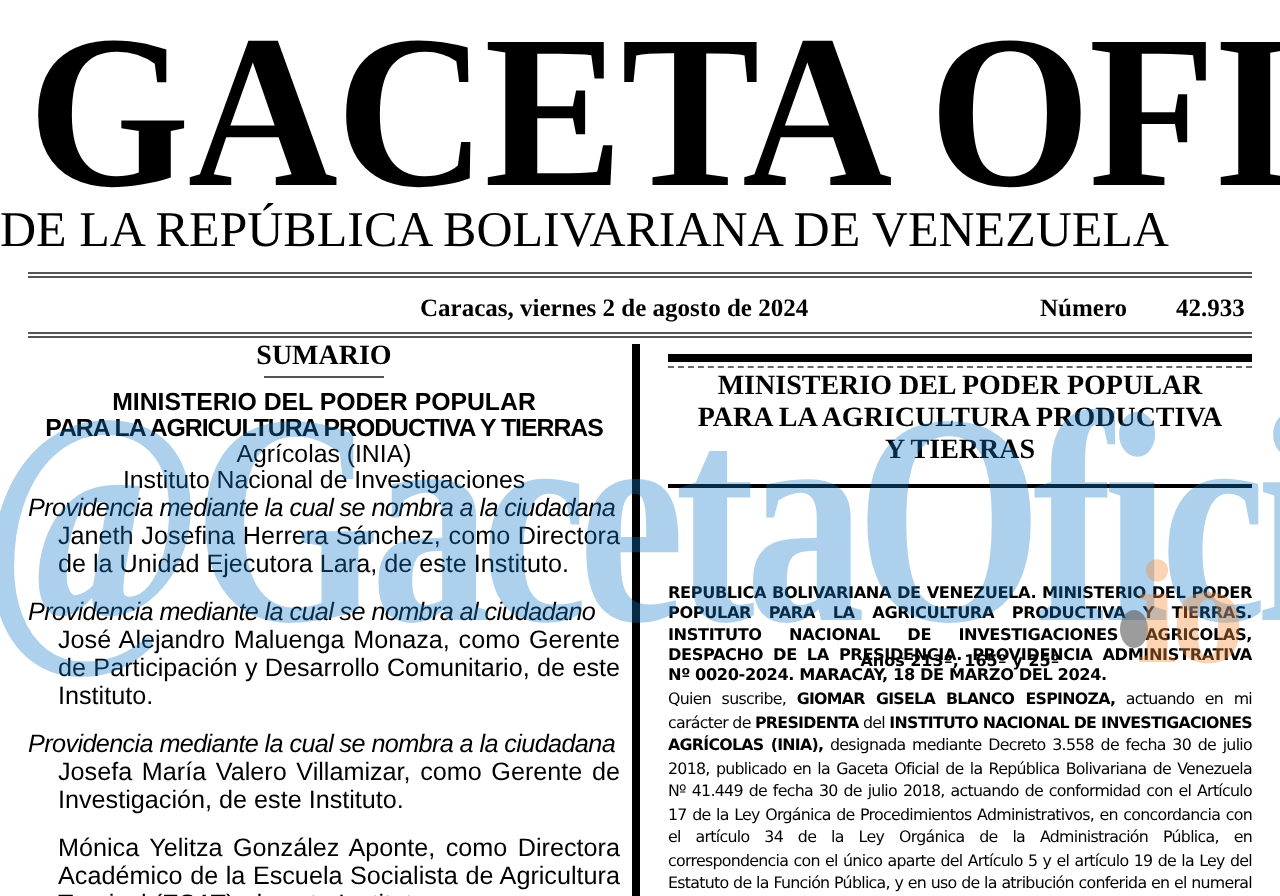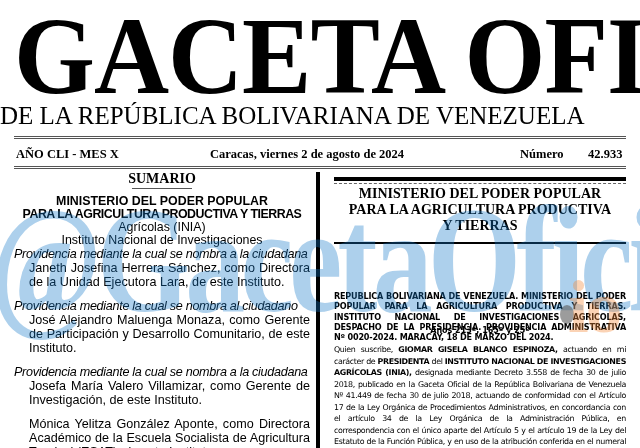--- a/index.html
+++ b/index.html
@@ -38,21 +38,20 @@
 </head>
 <body>
 
 <div class="masthead">
   <div class="title">GACETA OFICIAL</div>
   <div class="subtitle">DE LA REPÚBLICA BOLIVARIANA DE VENEZUELA</div>
   <div class="rule double" style="top:136px;"></div>
 </div>
 
 <div class="infobar">
-  <span style="left:0;">AÑO CLI  - MES X</span>
   <span style="left:194px;">Caracas, viernes 2 de agosto de 2024</span>
   <span style="left:504px;">Número</span>
   <span style="left:572px;">42.933</span>
 </div>
 <div class="rule double" style="top:166px;"></div>
 
 <div class="left-col">
   <div class="sumario">SUMARIO</div>
   <div class="sumario-underline"></div>
   <div class="min-head">MINISTERIO DEL PODER POPULAR</div>

